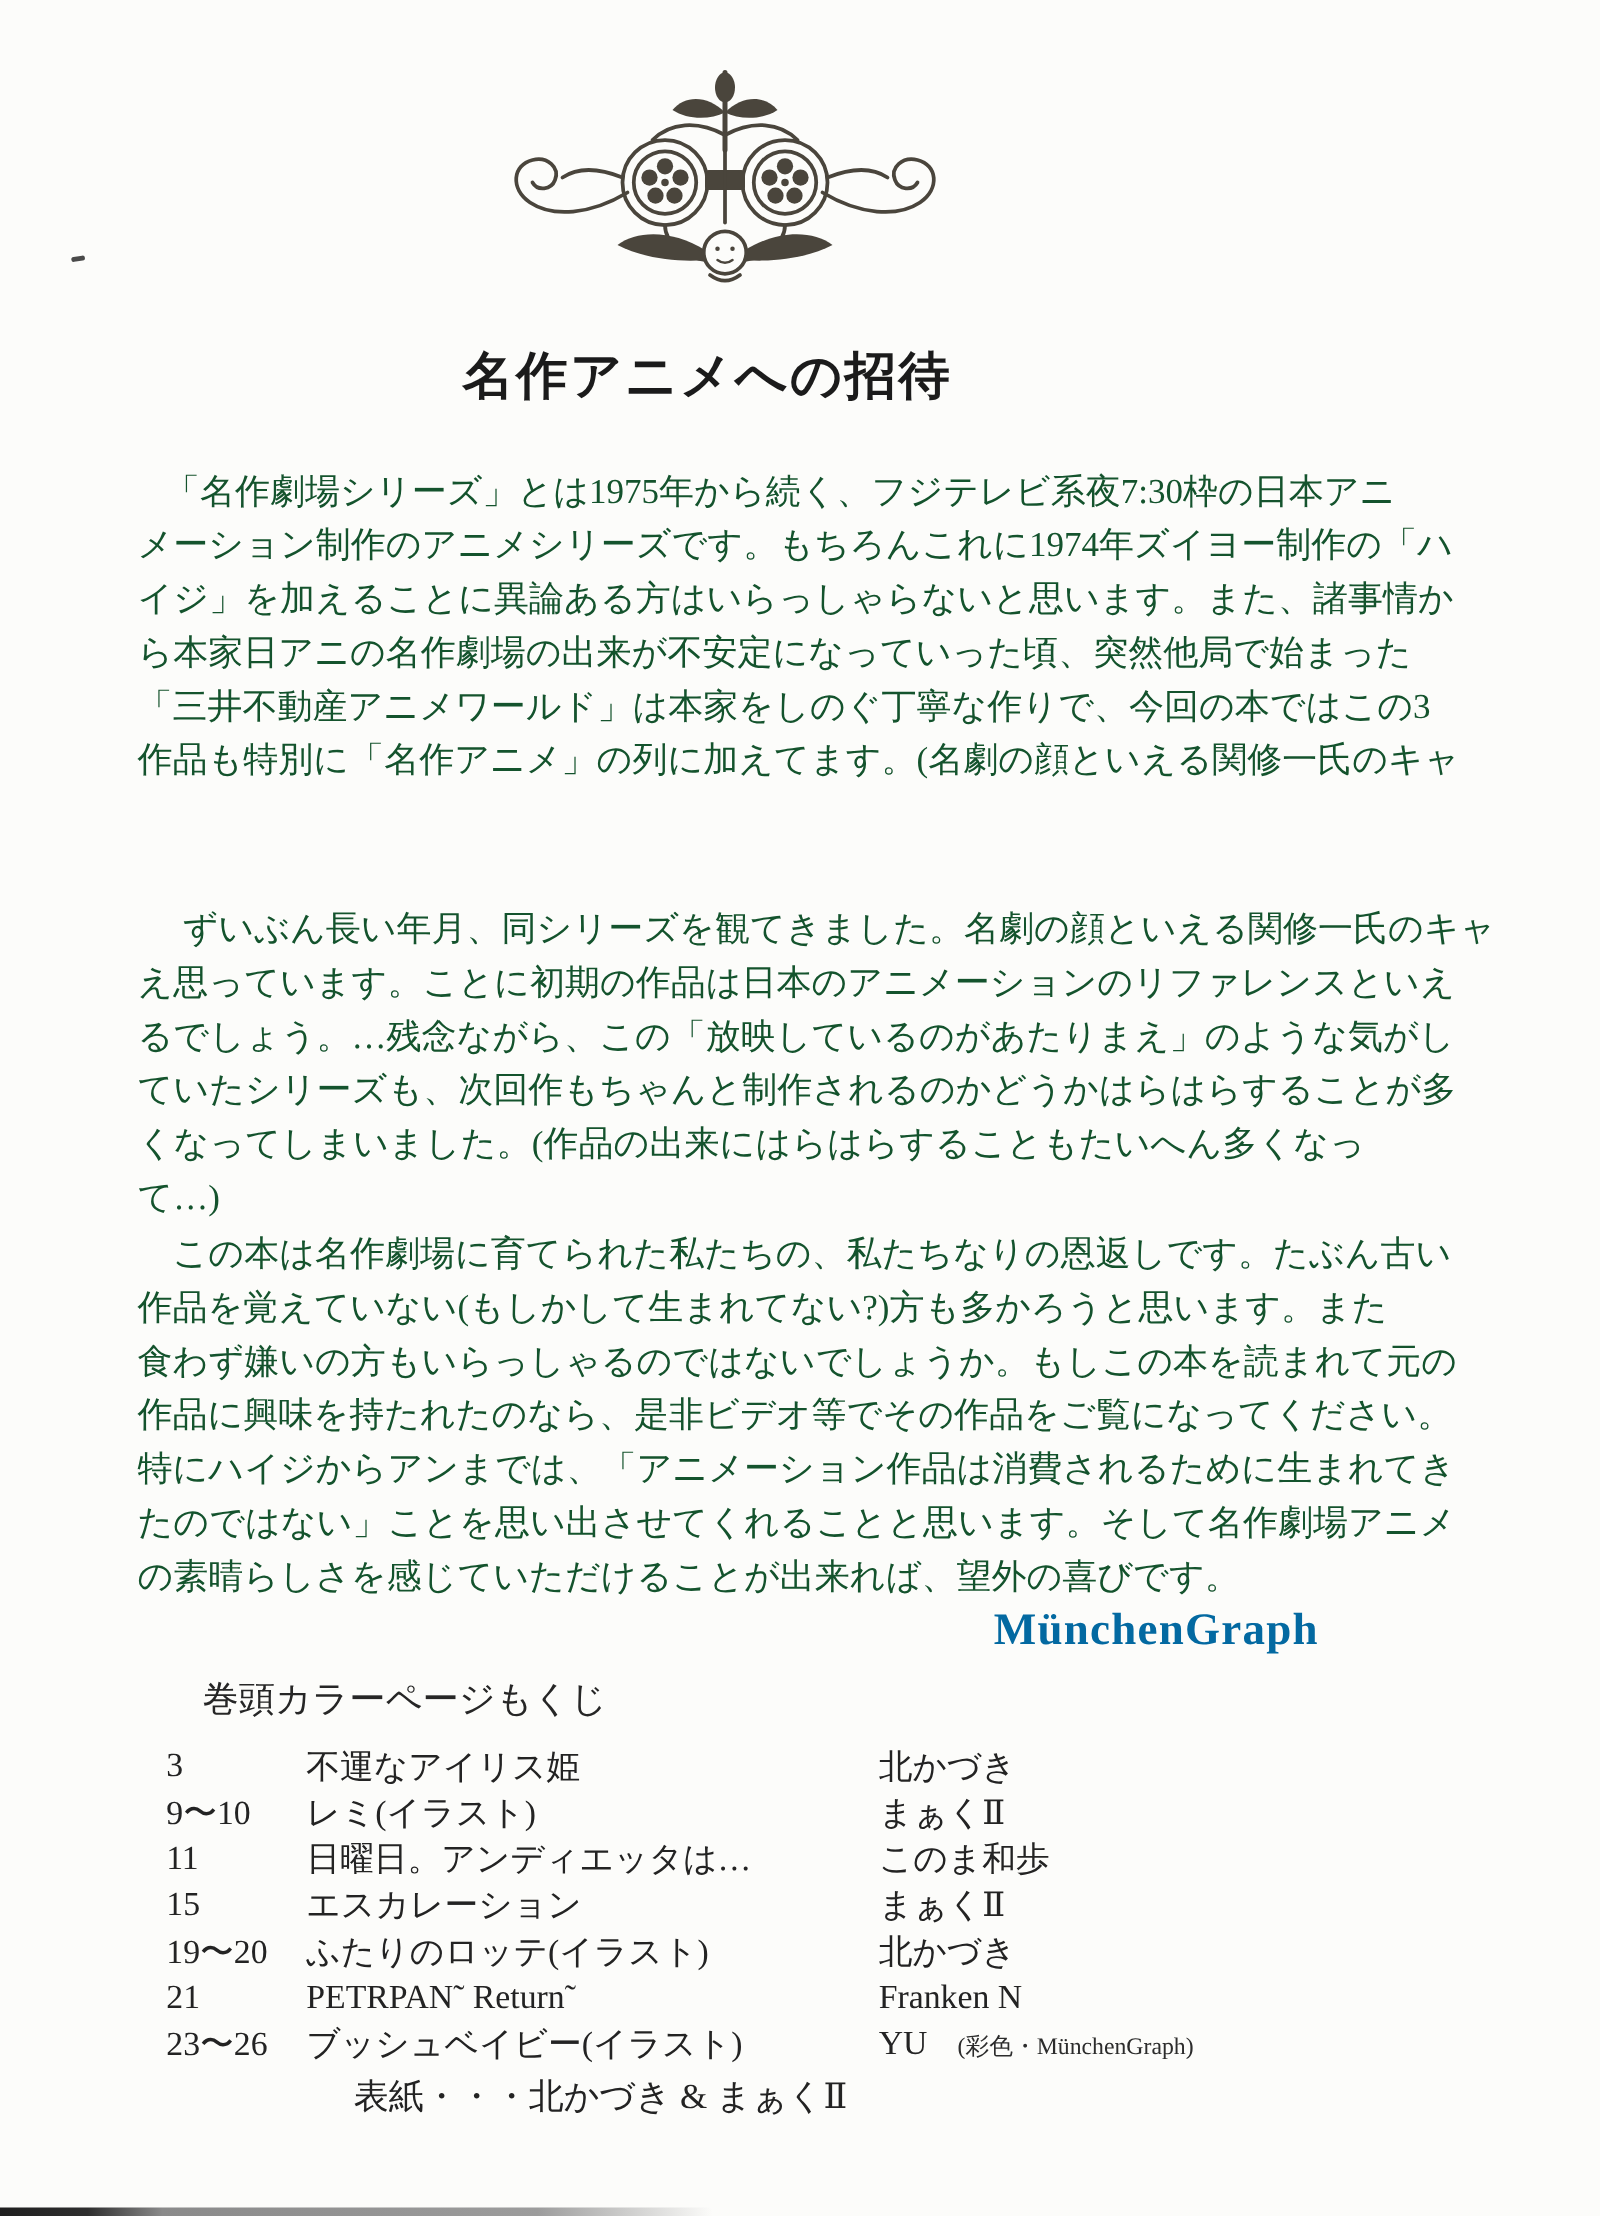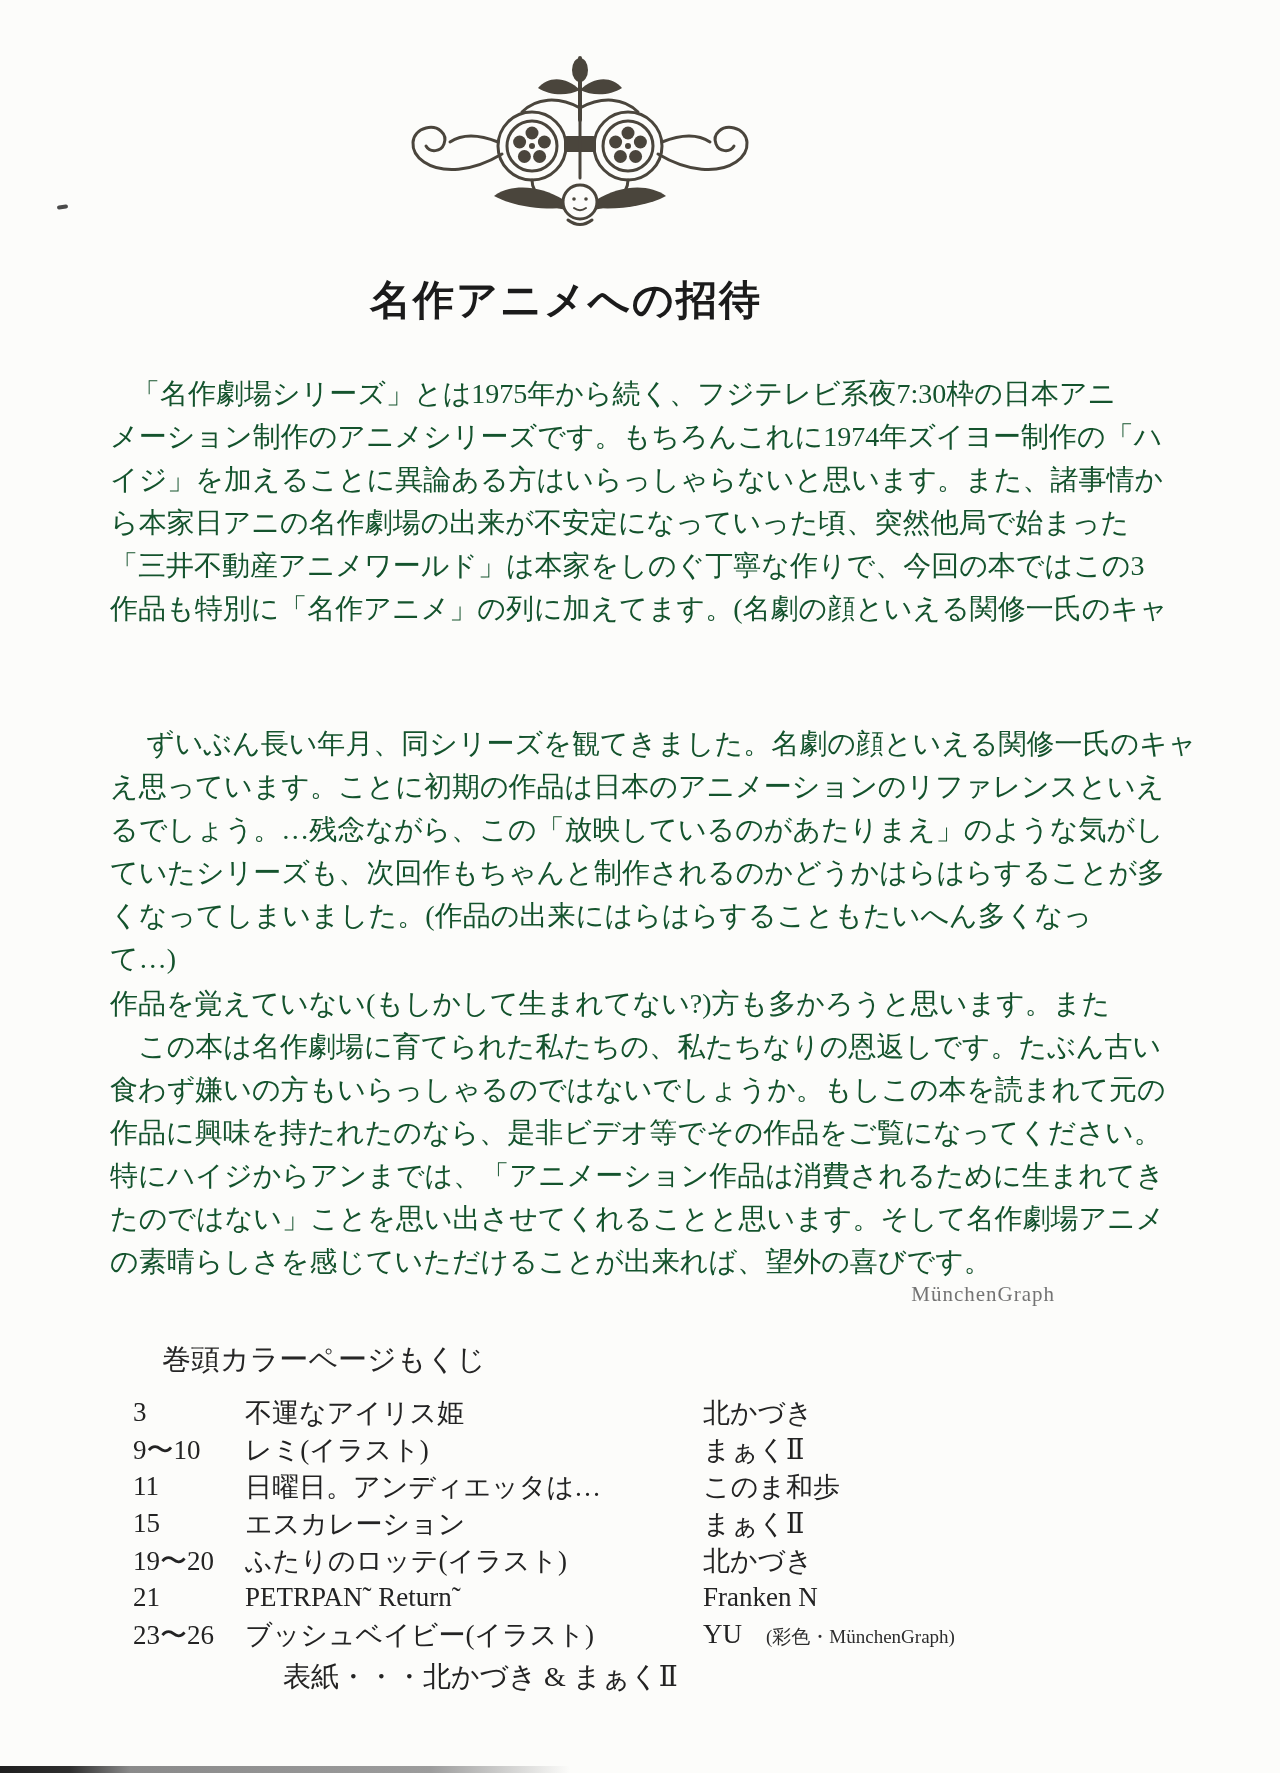--- a/index.html
+++ b/index.html
@@ -20,21 +20,21 @@
   .line {
     height:43px; line-height:43px; white-space:nowrap;
     text-align:justify; text-align-last:justify;
   }
   .line.last { text-align-last:left; white-space:normal; }
   #p1 .line.first { padding-left:22px; }
   #p2 .line.first { padding-left:36px; }
   #p3 .line.first { padding-left:28px; }
   .signature {
     position:absolute; top:1282px; right:225px;
-    font-size:21px; font-weight:normal; letter-spacing:1px; color:#737373;
+    font-size:36px; font-weight:bold; letter-spacing:1px; color:#0369a1;
   }
   .toc-heading { position:absolute; left:162px; top:1340px; font-size:29px; color:#262626; }
   .toc { position:absolute; left:133px; top:1394px; width:1000px; font-size:27px; }
   .toc-row { display:flex; align-items:center; height:37px; }
   .toc-pages { width:112px; flex:none; }
   .toc-title { width:458px; flex:none; }
   .toc-author { flex:1; white-space:nowrap; }
   .toc-note { font-size:19px; margin-left:24px; color:#2c2c2c; }
   .cover-credit { margin-top:5px; margin-left:150px; font-size:28px; }
   .speck {
@@ -110,22 +110,22 @@
 
   <div class="para" id="p2">
     <div class="line first">ずいぶん長い年月、同シリーズを観てきました。名劇の顔といえる関修一氏のキャ</div>
     <div class="line">え思っています。ことに初期の作品は日本のアニメーションのリファレンスといえ</div>
     <div class="line">るでしょう。…残念ながら、この「放映しているのがあたりまえ」のような気がし</div>
     <div class="line">ていたシリーズも、次回作もちゃんと制作されるのかどうかはらはらすることが多</div>
     <div class="line last">くなってしまいました。(作品の出来にはらはらすることもたいへん多くなって…)</div>
   </div>
 
   <div class="para" id="p3">
+    <div class="line first">この本は名作劇場に育てられた私たちの、私たちなりの恩返しです。たぶん古い</div>
     <div class="line">作品を覚えていない(もしかして生まれてない?)方も多かろうと思います。また</div>
-    <div class="line first">この本は名作劇場に育てられた私たちの、私たちなりの恩返しです。たぶん古い</div>
     <div class="line">食わず嫌いの方もいらっしゃるのではないでしょうか。もしこの本を読まれて元の</div>
     <div class="line">作品に興味を持たれたのなら、是非ビデオ等でその作品をご覧になってください。</div>
     <div class="line">特にハイジからアンまでは、「アニメーション作品は消費されるために生まれてき</div>
     <div class="line">たのではない」ことを思い出させてくれることと思います。そして名作劇場アニメ</div>
     <div class="line last">の素晴らしさを感じていただけることが出来れば、望外の喜びです。</div>
   </div>
 
   <div class="signature">MünchenGraph</div>
 
   <div class="toc-heading">巻頭カラーページもくじ</div>

